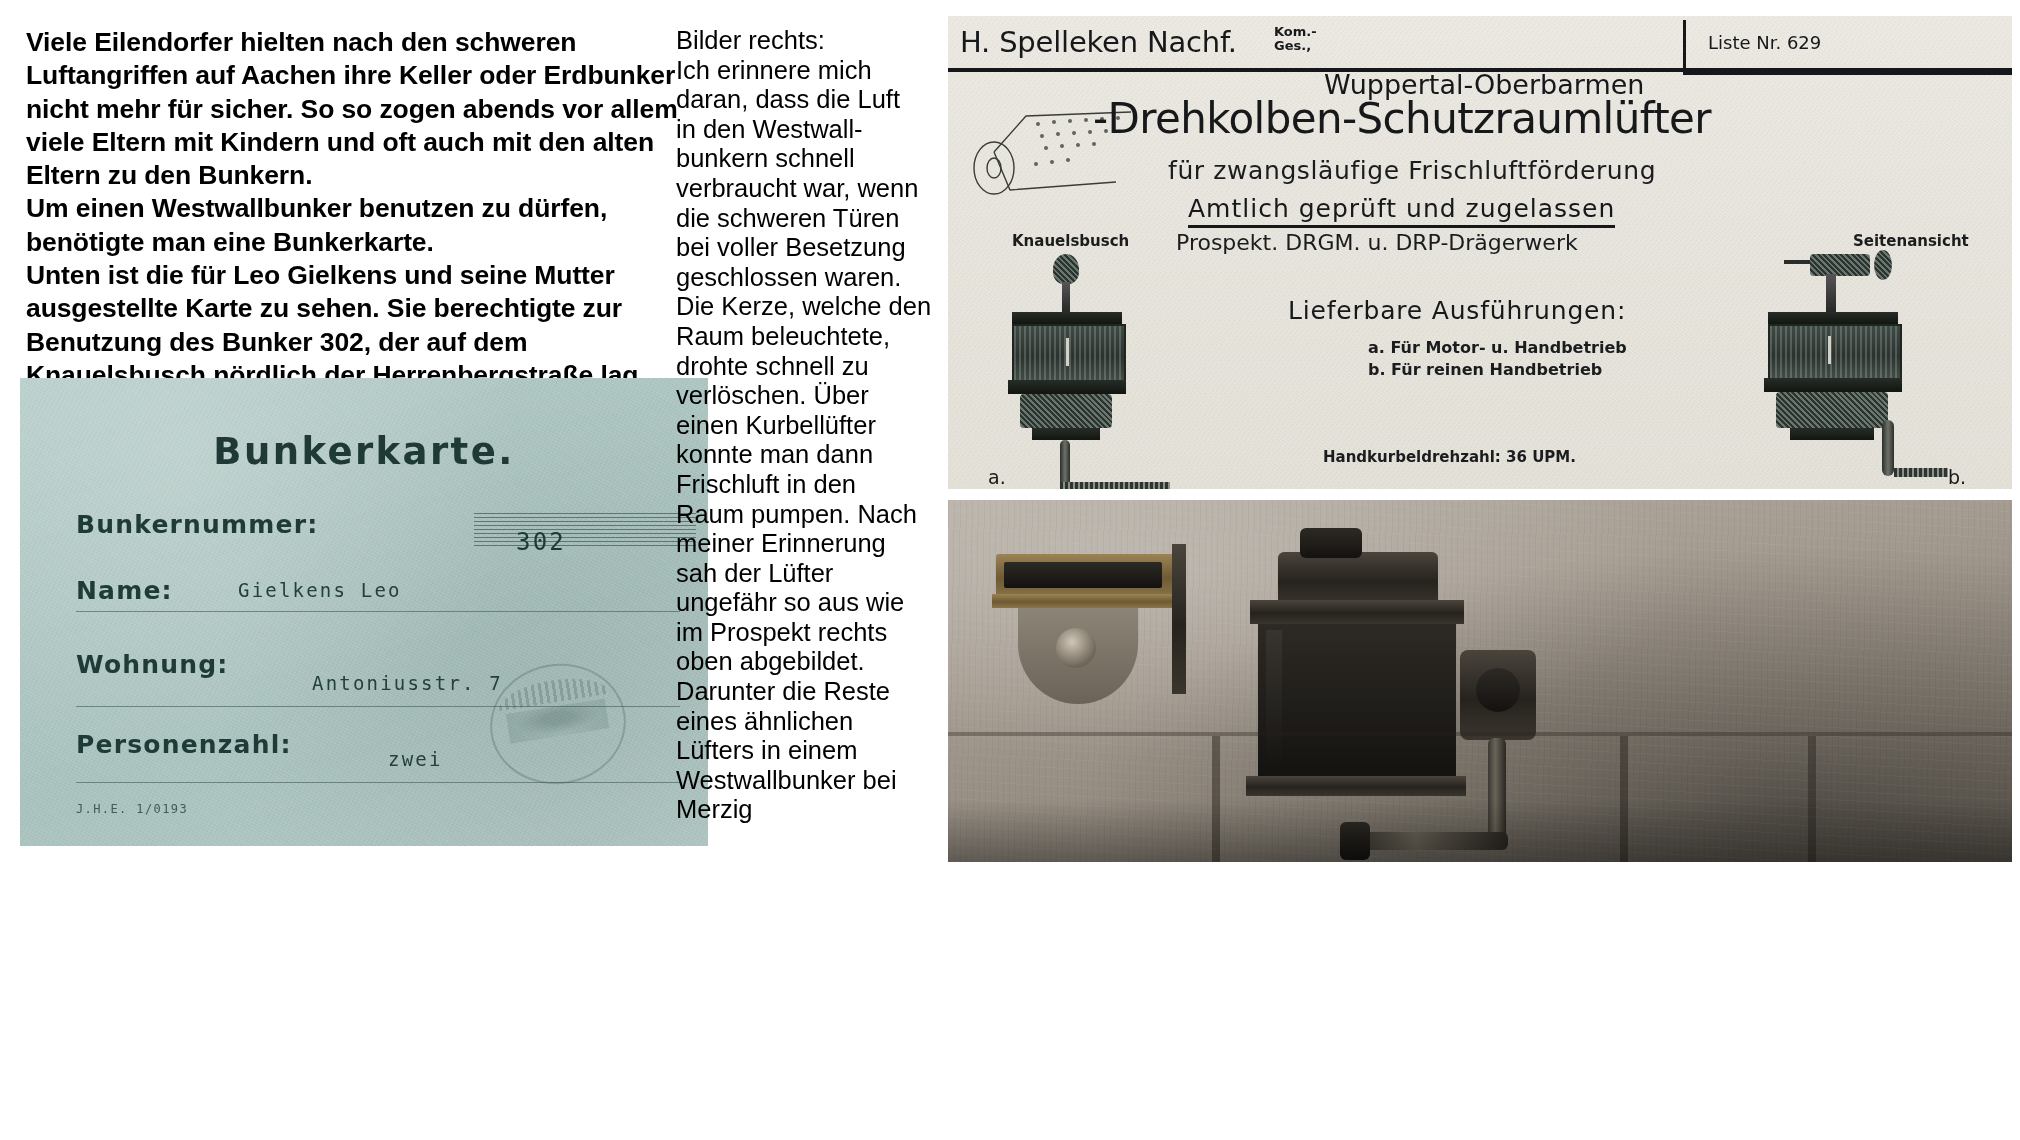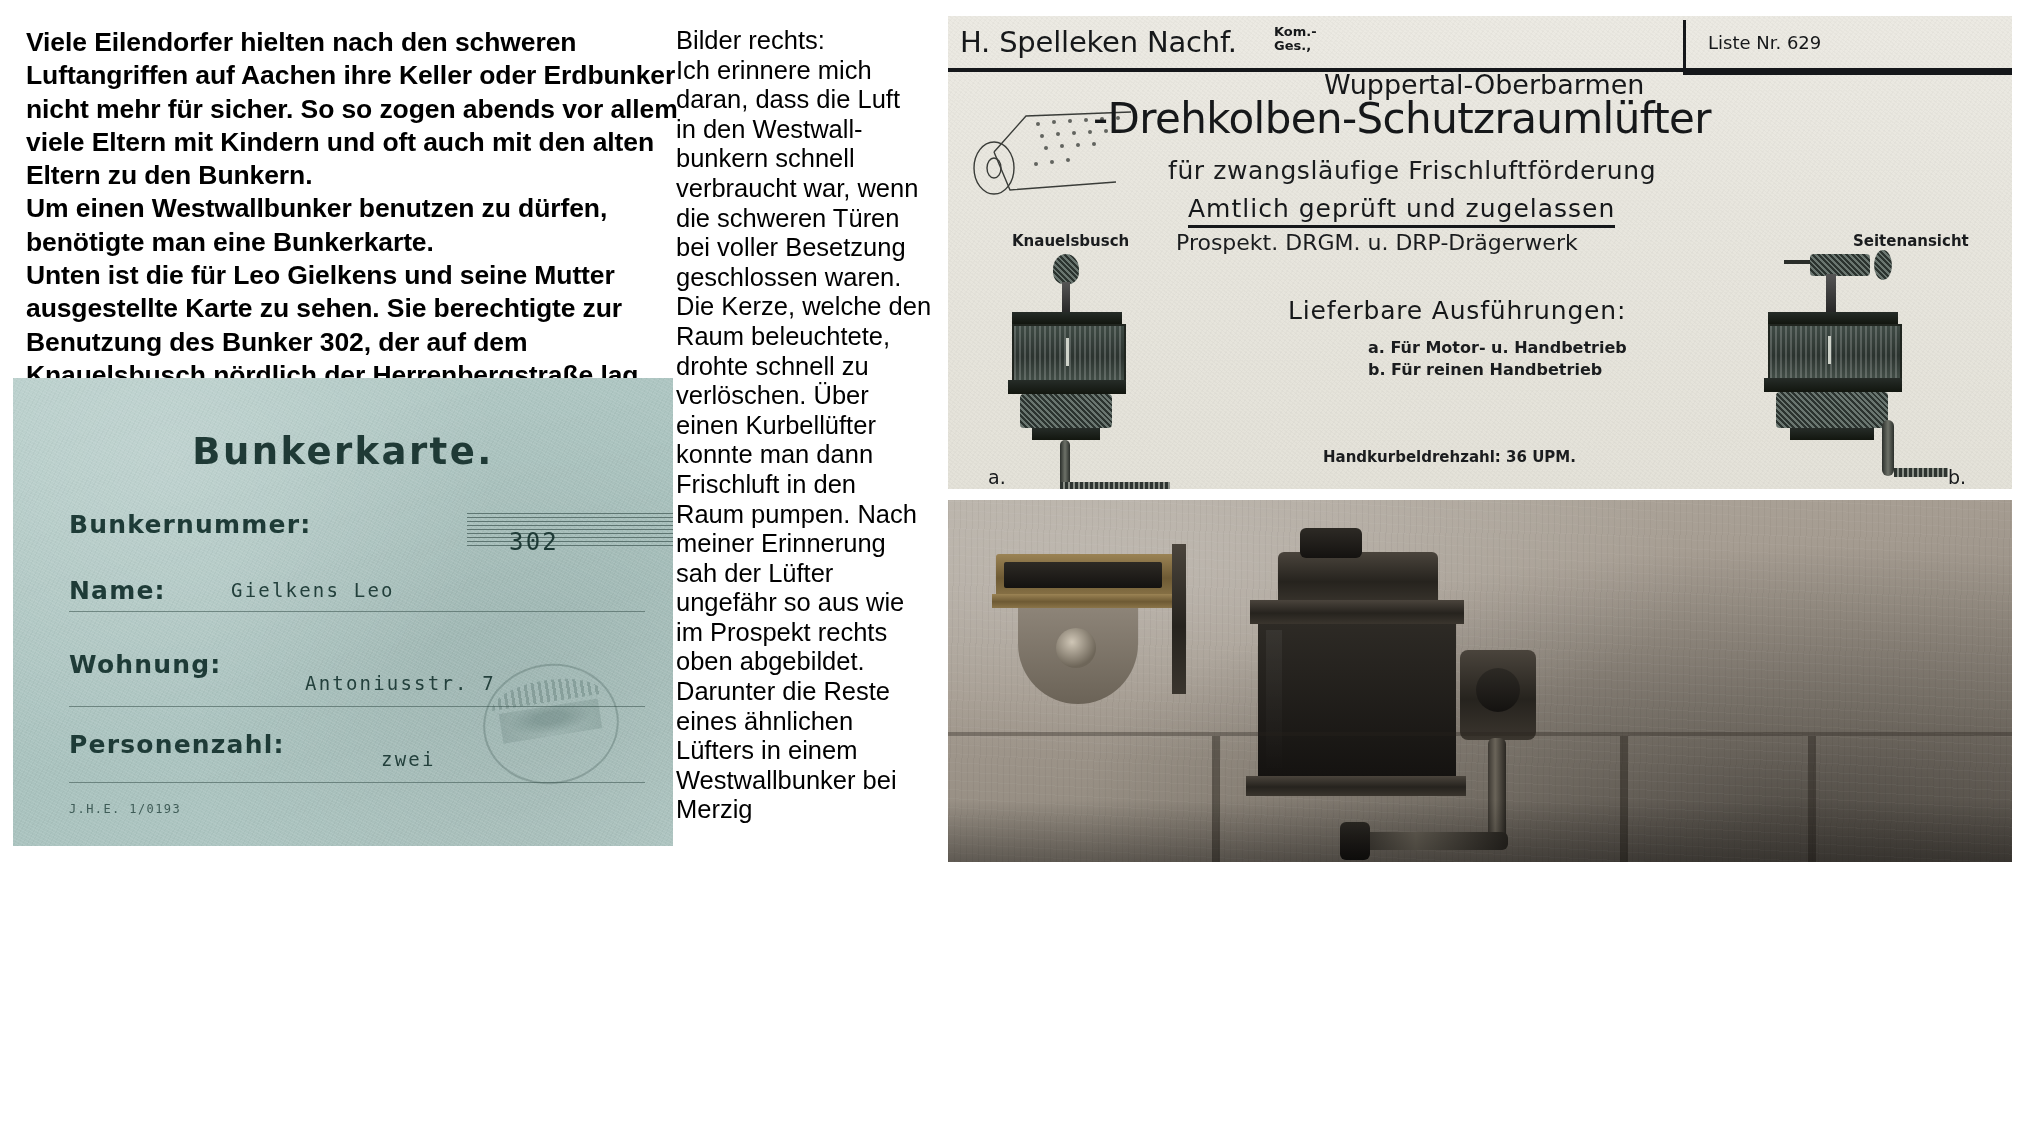--- a/index.html
+++ b/index.html
@@ -5,26 +5,26 @@
   html,body{margin:0;padding:0;background:#ffffff;}
   body{width:2020px;height:1140px;position:relative;overflow:hidden;
        font-family:"Liberation Sans",sans-serif;}
 
   
   #left-col{position:absolute;left:26px;top:26px;width:810px;}
   #left-col p{margin:0;color:#000;font-weight:700;font-size:26.5px;line-height:33.3px;
               letter-spacing:-0.1px;font-family:"Liberation Sans",sans-serif;}
 
   
-  #bunkerkarte{position:absolute;left:13px;top:378px;width:660px;height:468px;
+  #bunkerkarte{position:absolute;left:20px;top:378px;width:660px;height:468px;
     background:
       radial-gradient(circle at 24% 18%, rgba(255,255,255,.18), rgba(255,255,255,0) 52%),
       radial-gradient(circle at 78% 72%, rgba(0,0,0,.07), rgba(0,0,0,0) 55%),
       linear-gradient(160deg,#b6cdc9 0%,#aec6c2 30%,#a9c2be 60%,#b3cac6 100%);
-    overflow:hidden;}
+    overflow:hidden;padding-left:28px;}
   #bunkerkarte .grain{position:absolute;inset:0;opacity:.30;
     background-image:
       repeating-linear-gradient(27deg, rgba(255,255,255,.25) 0 1px, rgba(0,0,0,0) 1px 3px),
       repeating-linear-gradient(117deg, rgba(0,0,0,.08) 0 1px, rgba(0,0,0,0) 1px 4px);}
   #bk-title{position:absolute;left:0;right:0;top:52px;text-align:center;
     font-size:37px;font-weight:700;color:#1f3a36;letter-spacing:2.4px;
     font-family:"DejaVu Sans",sans-serif;}
   .bk-row{position:absolute;left:56px;right:18px;}
   .bk-lbl{position:absolute;left:0;top:0;font-size:25px;font-weight:700;color:#1e3b37;
     letter-spacing:1.2px;font-family:"DejaVu Sans",sans-serif;white-space:nowrap;}

